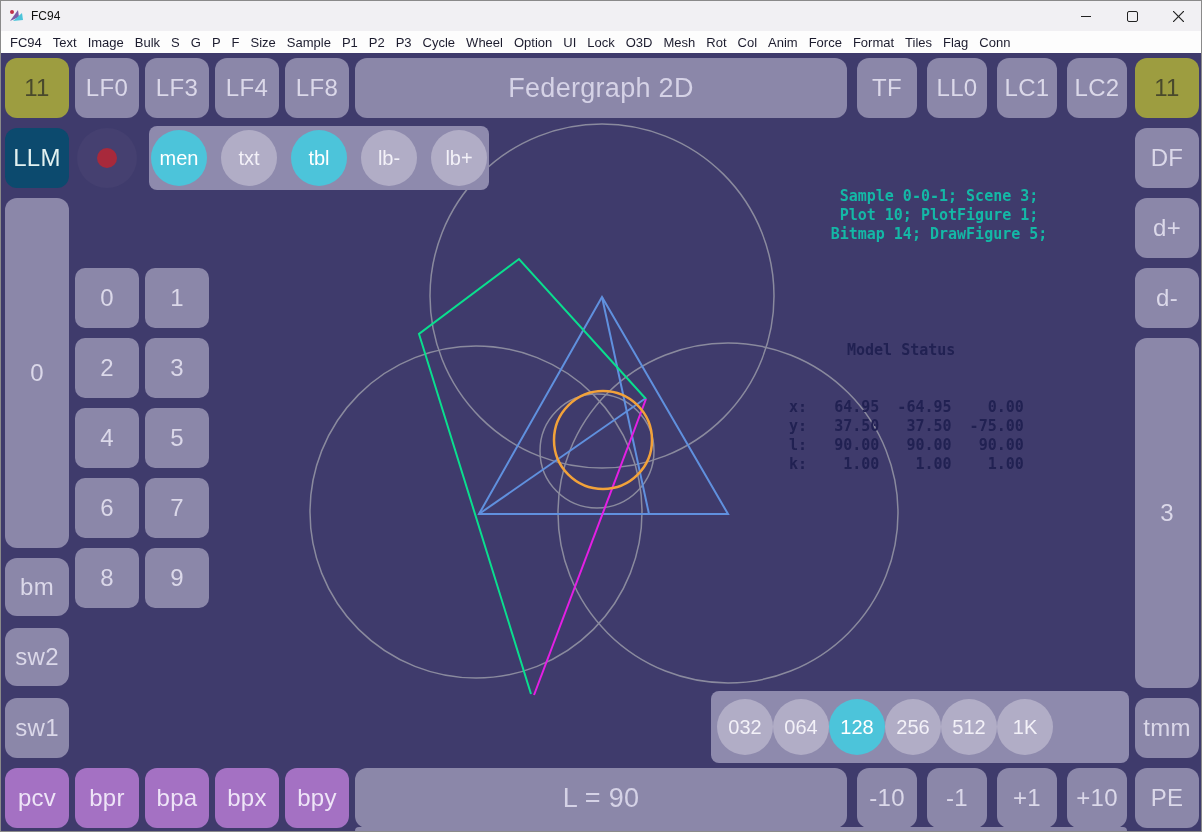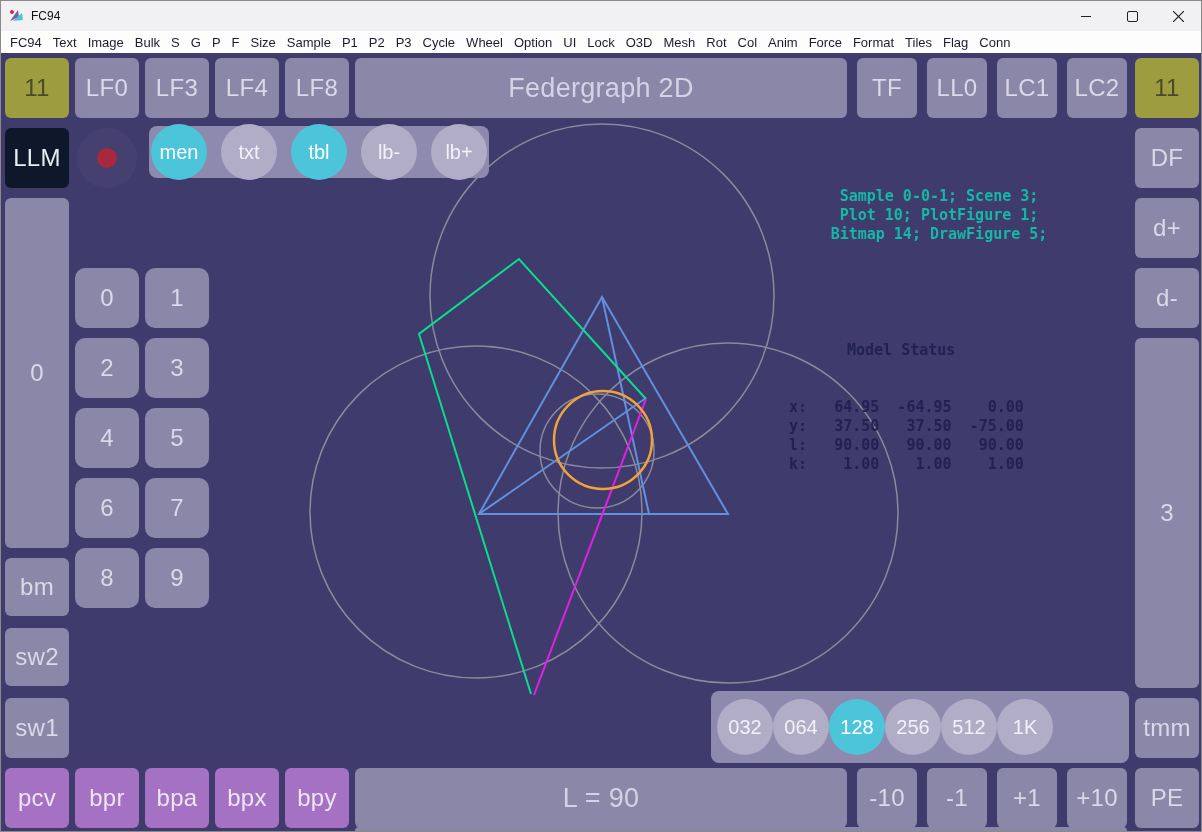--- a/index.html
+++ b/index.html
@@ -12,29 +12,29 @@
   .win-controls{margin-left:auto;display:flex;height:30px;}
   .win-btn{width:46px;height:30px;display:flex;align-items:center;justify-content:center;}
   .glyph-min{width:10px;height:1px;background:#222;}
   .glyph-max{width:9px;height:9px;border:1px solid #222;border-radius:2px;}
   
   .menubar{flex:0 0 22px;background:#fdfdfd;display:flex;align-items:center;gap:11px;padding-left:9px;font-size:13px;color:#1c1c2e;}
   .menu-item{white-space:nowrap;}
   
   .main{position:relative;flex:1;background:#3f3b6c;overflow:hidden;}
   .drawing{position:absolute;left:0;top:0;z-index:0;}
-  .btn{position:absolute;display:flex;align-items:center;justify-content:center;background:#8b87a9;border-radius:6px;color:#dbd8e9;font-size:24px;font-weight:300;z-index:2;letter-spacing:.3px;}
+  .btn{position:absolute;display:flex;align-items:center;justify-content:center;background:#8b87a9;border-radius:12px;color:#dbd8e9;font-size:24px;font-weight:300;z-index:2;letter-spacing:.3px;}
   .btn.olive{background:#9d9d40;color:#49492c;}
-  .btn.teal{background:#0f172a;color:#e2f1f0;}
+  .btn.teal{background:#0c4a6e;color:#e2f1f0;}
   .btn.purple{background:#a471c3;color:#eee4f7;}
   .btn.wide{font-size:27px;color:#d5d2e6;}
   .record-btn{position:absolute;width:60px;height:60px;border-radius:50%;background:#454070;display:flex;align-items:center;justify-content:center;z-index:2;}
   .red-dot{width:20px;height:20px;border-radius:50%;background:#a8293b;}
   .group-rect{position:absolute;background:#8e8aad;border-radius:8px;display:flex;align-items:center;z-index:2;}
-  .mode-group{left:148px;top:73px;width:340px;height:52px;padding:8px 2px;gap:14px;box-sizing:border-box;}
+  .mode-group{left:148px;top:73px;width:340px;height:64px;padding:8px 2px;gap:14px;box-sizing:border-box;}
   .mesh-group{left:710px;top:638px;width:418px;height:72px;padding:0 6px;box-sizing:border-box;}
   .circle-btn{width:56px;height:56px;border-radius:50%;background:#b1adc6;color:#f3f1f8;display:flex;align-items:center;justify-content:center;font-size:20px;font-weight:300;flex:0 0 56px;}
   .circle-btn.active{background:#4cc4da;color:#ffffff;}
   .numpad{position:absolute;left:74px;top:215px;display:grid;grid-template-columns:64px 64px;grid-auto-rows:60px;column-gap:6px;row-gap:10px;z-index:2;}
   .num-btn{display:flex;align-items:center;justify-content:center;background:#8b87a9;border-radius:10px;color:#dbd8e9;font-size:24px;font-weight:300;}
   .info-block{position:absolute;left:760px;top:134px;width:356px;text-align:center;font-family:"DejaVu Sans Mono","Liberation Mono",monospace;font-weight:bold;font-size:15px;line-height:19px;color:#14b8a6;z-index:1;}
   .model-block{position:absolute;left:788px;top:250px;font-family:"DejaVu Sans Mono","Liberation Mono",monospace;font-weight:bold;font-size:15px;line-height:19px;color:#212152;white-space:pre;z-index:1;}
   .model-title{padding-left:58px;}
   .bottom-sliver{position:absolute;left:354px;bottom:0;width:772px;height:4px;background:#8b87a9;border-radius:8px 8px 0 0;z-index:2;}
 </style>

